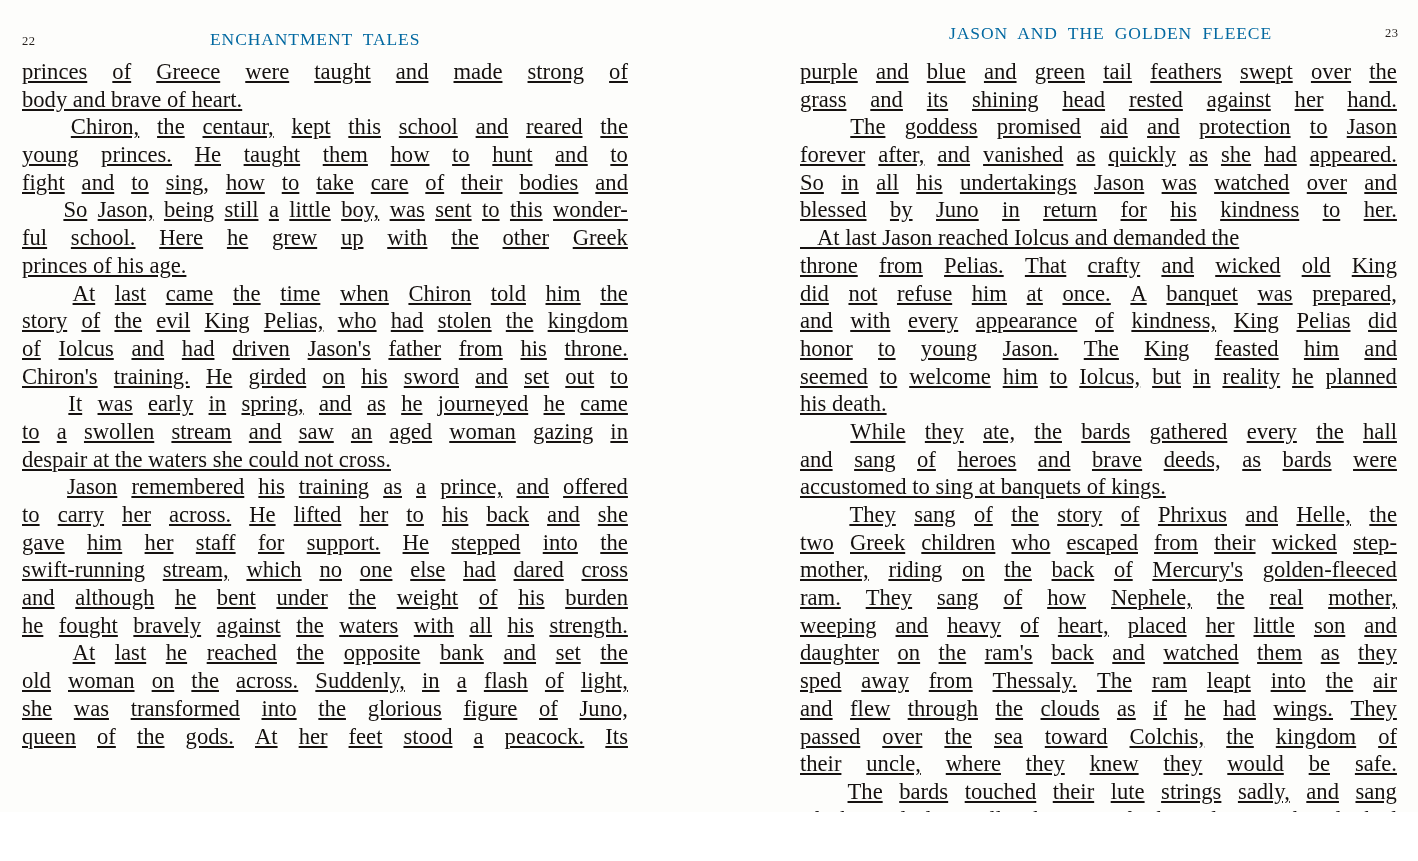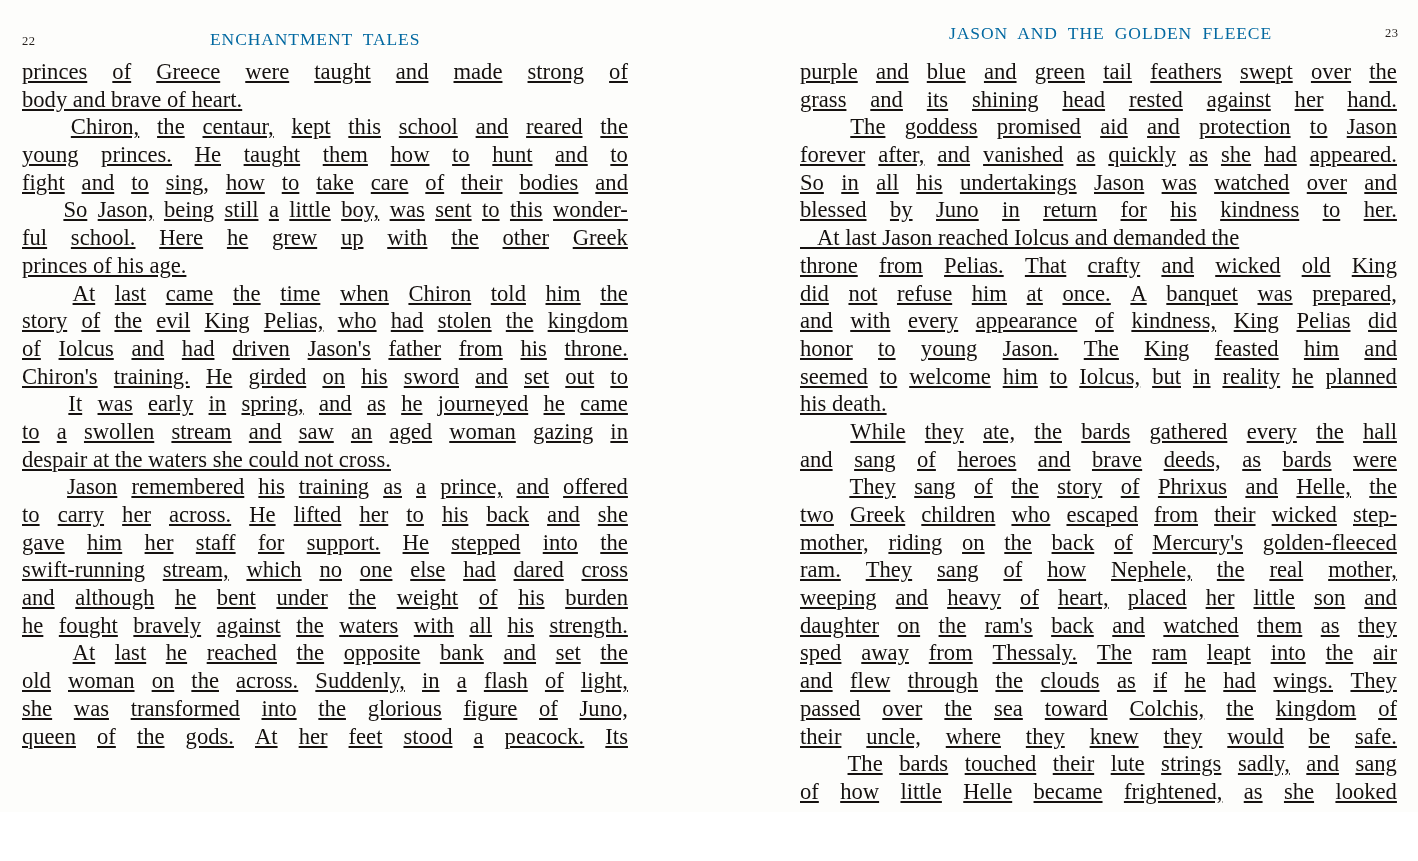--- a/index.html
+++ b/index.html
@@ -540,20 +540,21 @@
           <span class="word">sang</span>
           <span class="word">of</span>
           <span class="word">heroes</span>
           <span class="word">and</span>
           <span class="word">brave</span>
           <span class="word">deeds,</span>
           <span class="word">as</span>
           <span class="word">bards</span>
           <span class="word">were</span>
         </div>
+        <div class="line flush">accustomed to sing at banquets of kings.</div>
         <div class="line just">
           <span class="indent"></span>
           <span class="word">They</span>
           <span class="word">sang</span>
           <span class="word">of</span>
           <span class="word">the</span>
           <span class="word">story</span>
           <span class="word">of</span>
           <span class="word">Phrixus</span>
           <span class="word">and</span>

